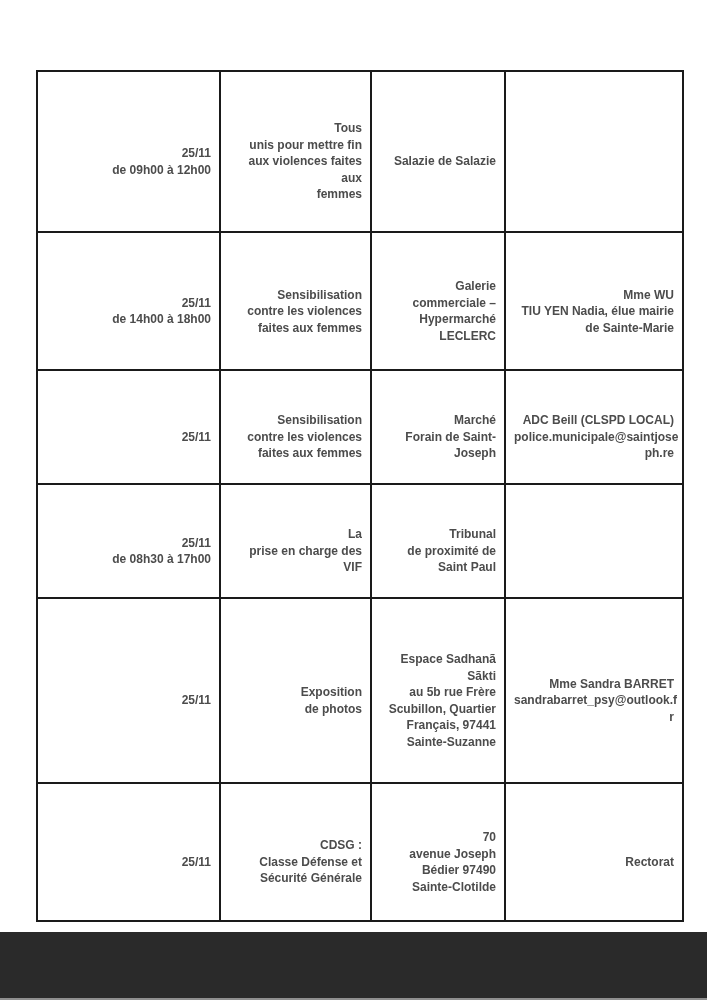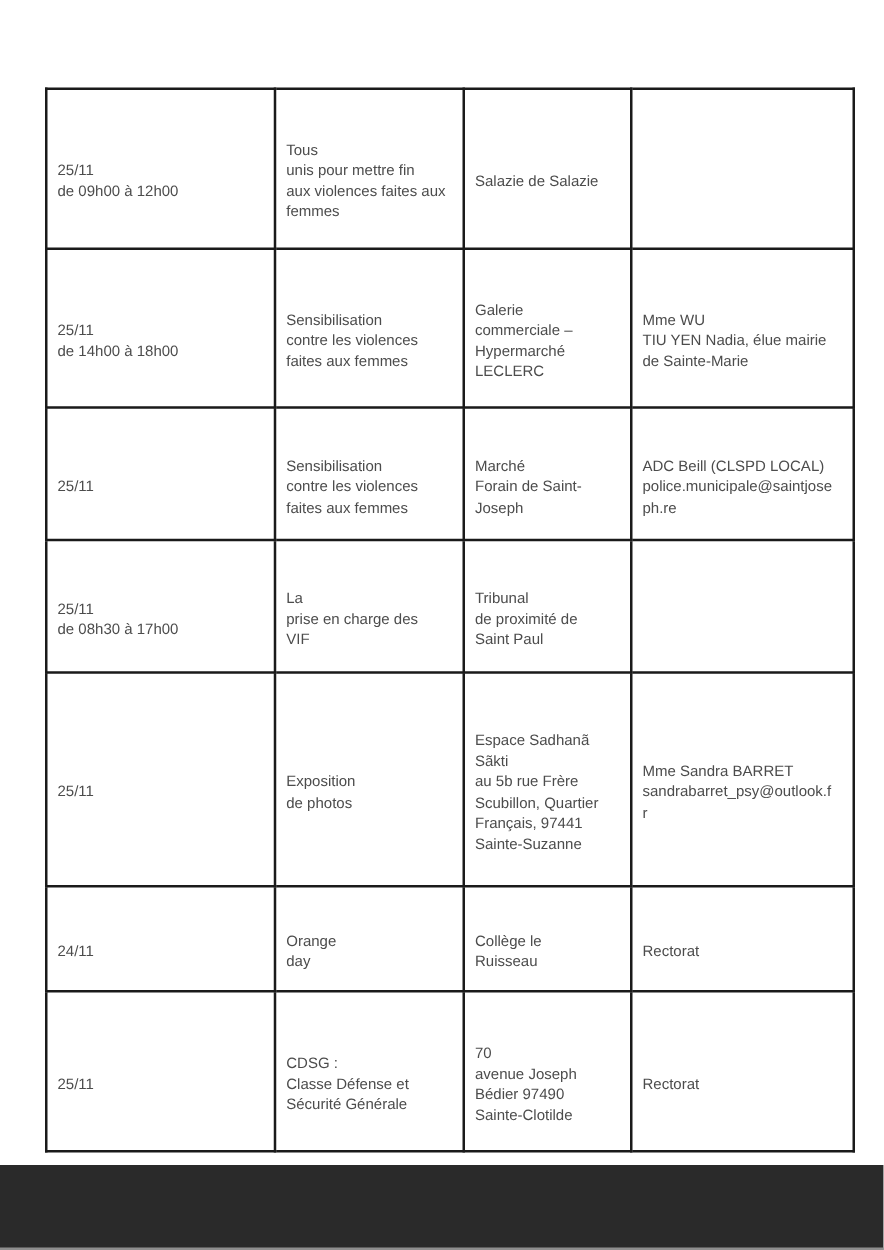--- a/index.html
+++ b/index.html
@@ -27,25 +27,25 @@
     position: absolute;
     left: 36px;
     top: 70px;
     width: 646px;
     height: 852px;
     border-collapse: collapse;
     table-layout: fixed;
   }
   table.events td {
     border: 2px solid var(--border);
-    text-align: left;
+    text-align: right;
     vertical-align: middle;
     font-size: 12px;
     line-height: 16.5px;
-    font-weight: 400;
+    font-weight: 700;
     color: var(--text);
     padding: 24px 8px 4px 8px;
     overflow: hidden;
   }
   .col-date     { width: 183px; }
   .col-event    { width: 151px; }
   .col-location { width: 134px; }
   .col-contact  { width: 178px; }
   .footer-bar {
     position: absolute;
@@ -101,26 +101,20 @@
           <td>Tribunal<br>de proximité de<br>Saint Paul</td>
           <td></td>
         </tr>
         <tr>
           <td>25/11</td>
           <td>Exposition<br>de photos</td>
           <td>Espace Sadhanã<br>Sãkti<br>au 5b rue Frère<br>Scubillon, Quartier<br>Français, 97441<br>Sainte-Suzanne</td>
           <td>Mme Sandra BARRET<br>sandrabarret_psy@outlook.f<br>r</td>
         </tr>
         <tr>
-          <td>24/11</td>
-          <td>Orange<br>day</td>
-          <td>Collège le<br>Ruisseau</td>
-          <td>Rectorat</td>
-        </tr>
-        <tr>
           <td>25/11</td>
           <td>CDSG :<br>Classe Défense et<br>Sécurité Générale</td>
           <td>70<br>avenue Joseph<br>Bédier 97490<br>Sainte-Clotilde</td>
           <td>Rectorat</td>
         </tr>
       </tbody>
   </table>
 
   <div class="footer-bar">
     <div class="footer-bar-edge"></div>

